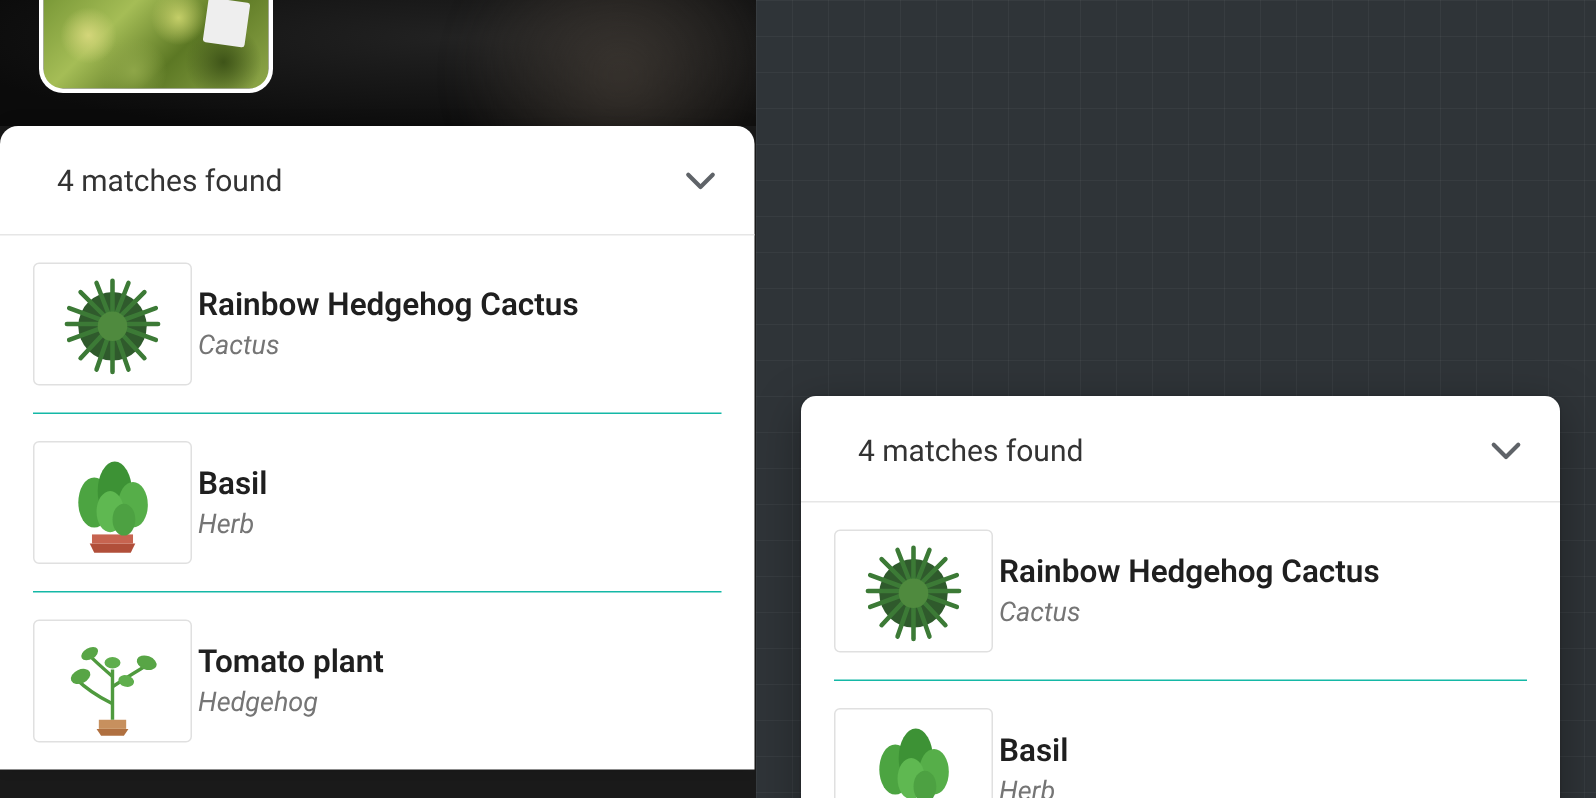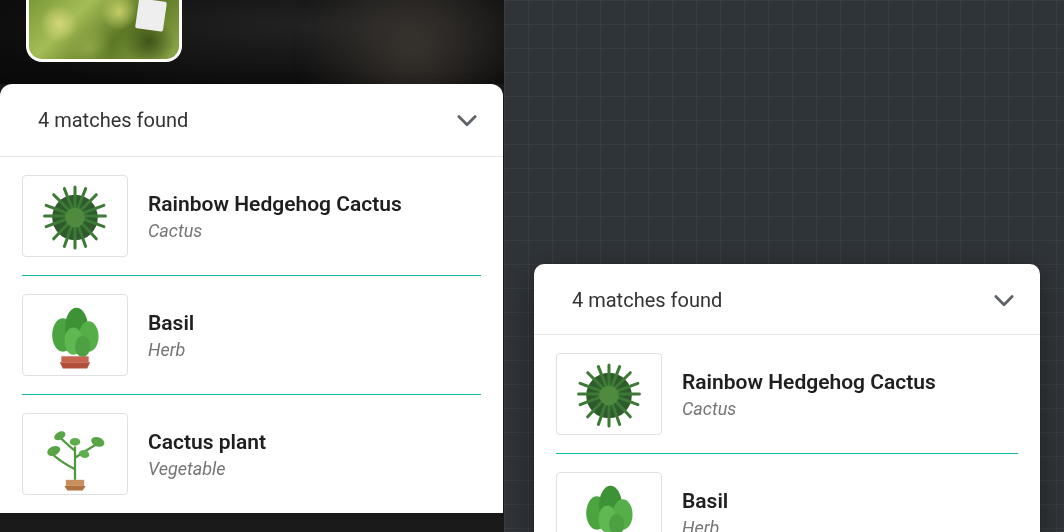--- a/index.html
+++ b/index.html
@@ -118,21 +118,21 @@
       height: 1px;
       background: #e6e6e6;
     }
     .list {
       padding: 0 22px;
     }
     .item {
       display: flex;
       align-items: center;
       padding: 18px 0;
-      gap: 20px;
+      gap: 4px;
       cursor: pointer;
     }
     .item + .item {
       border-top: 1px solid #14b8a6;
     }
     .thumb {
       width: 106px;
       height: 82px;
       border: 1px solid #e0e0e0;
       border-radius: 4px;
@@ -283,22 +283,22 @@
               <div class="item-sub">Herb</div>
             </div>
           </div>
           <div class="item">
             <div class="thumb">
               <svg class="plant-svg">
                 <use href="#plant-tomato"></use>
               </svg>
             </div>
             <div>
-              <div class="item-title">Cactus plant</div>
-              <div class="item-sub">Vegetable</div>
+              <div class="item-title">Tomato plant</div>
+              <div class="item-sub">Hedgehog</div>
             </div>
           </div>
         </div>
     </div>
   </div>
 
   <div class="right-pane">
     <div class="float-card">
       <div class="float-header">
         <div class="results-title">4 matches found</div>

